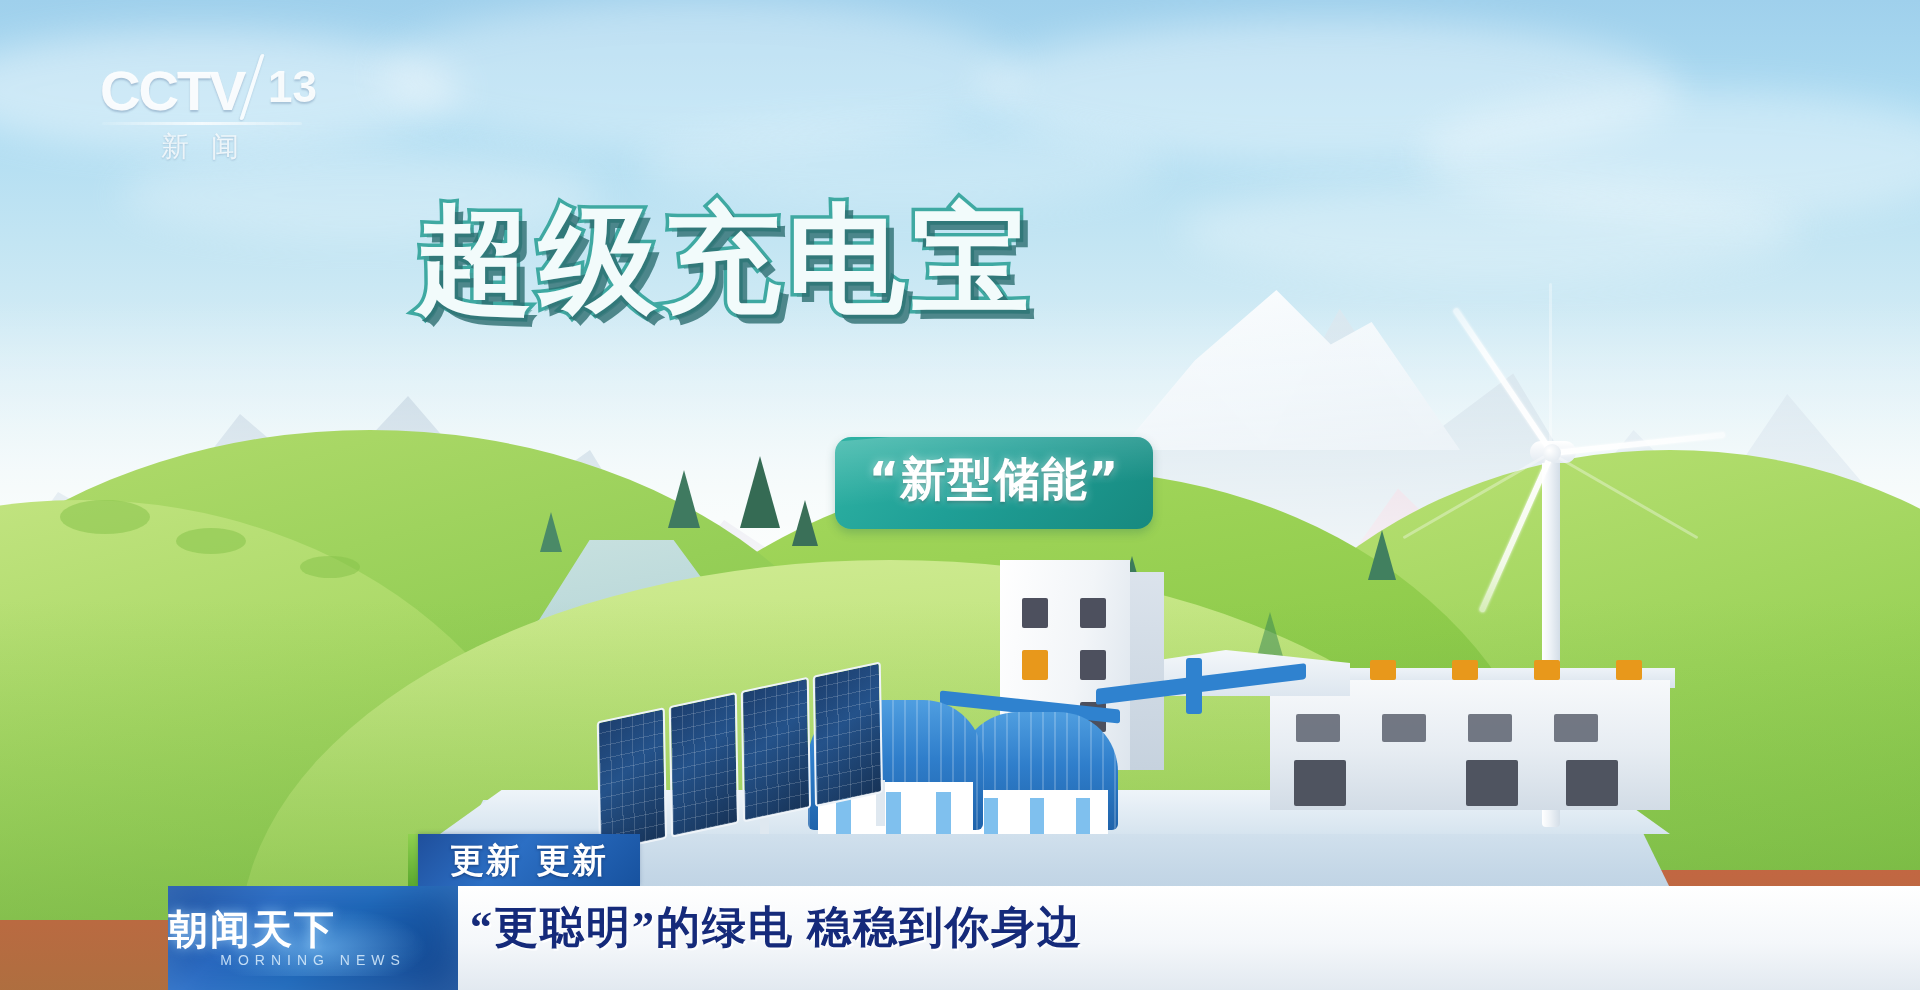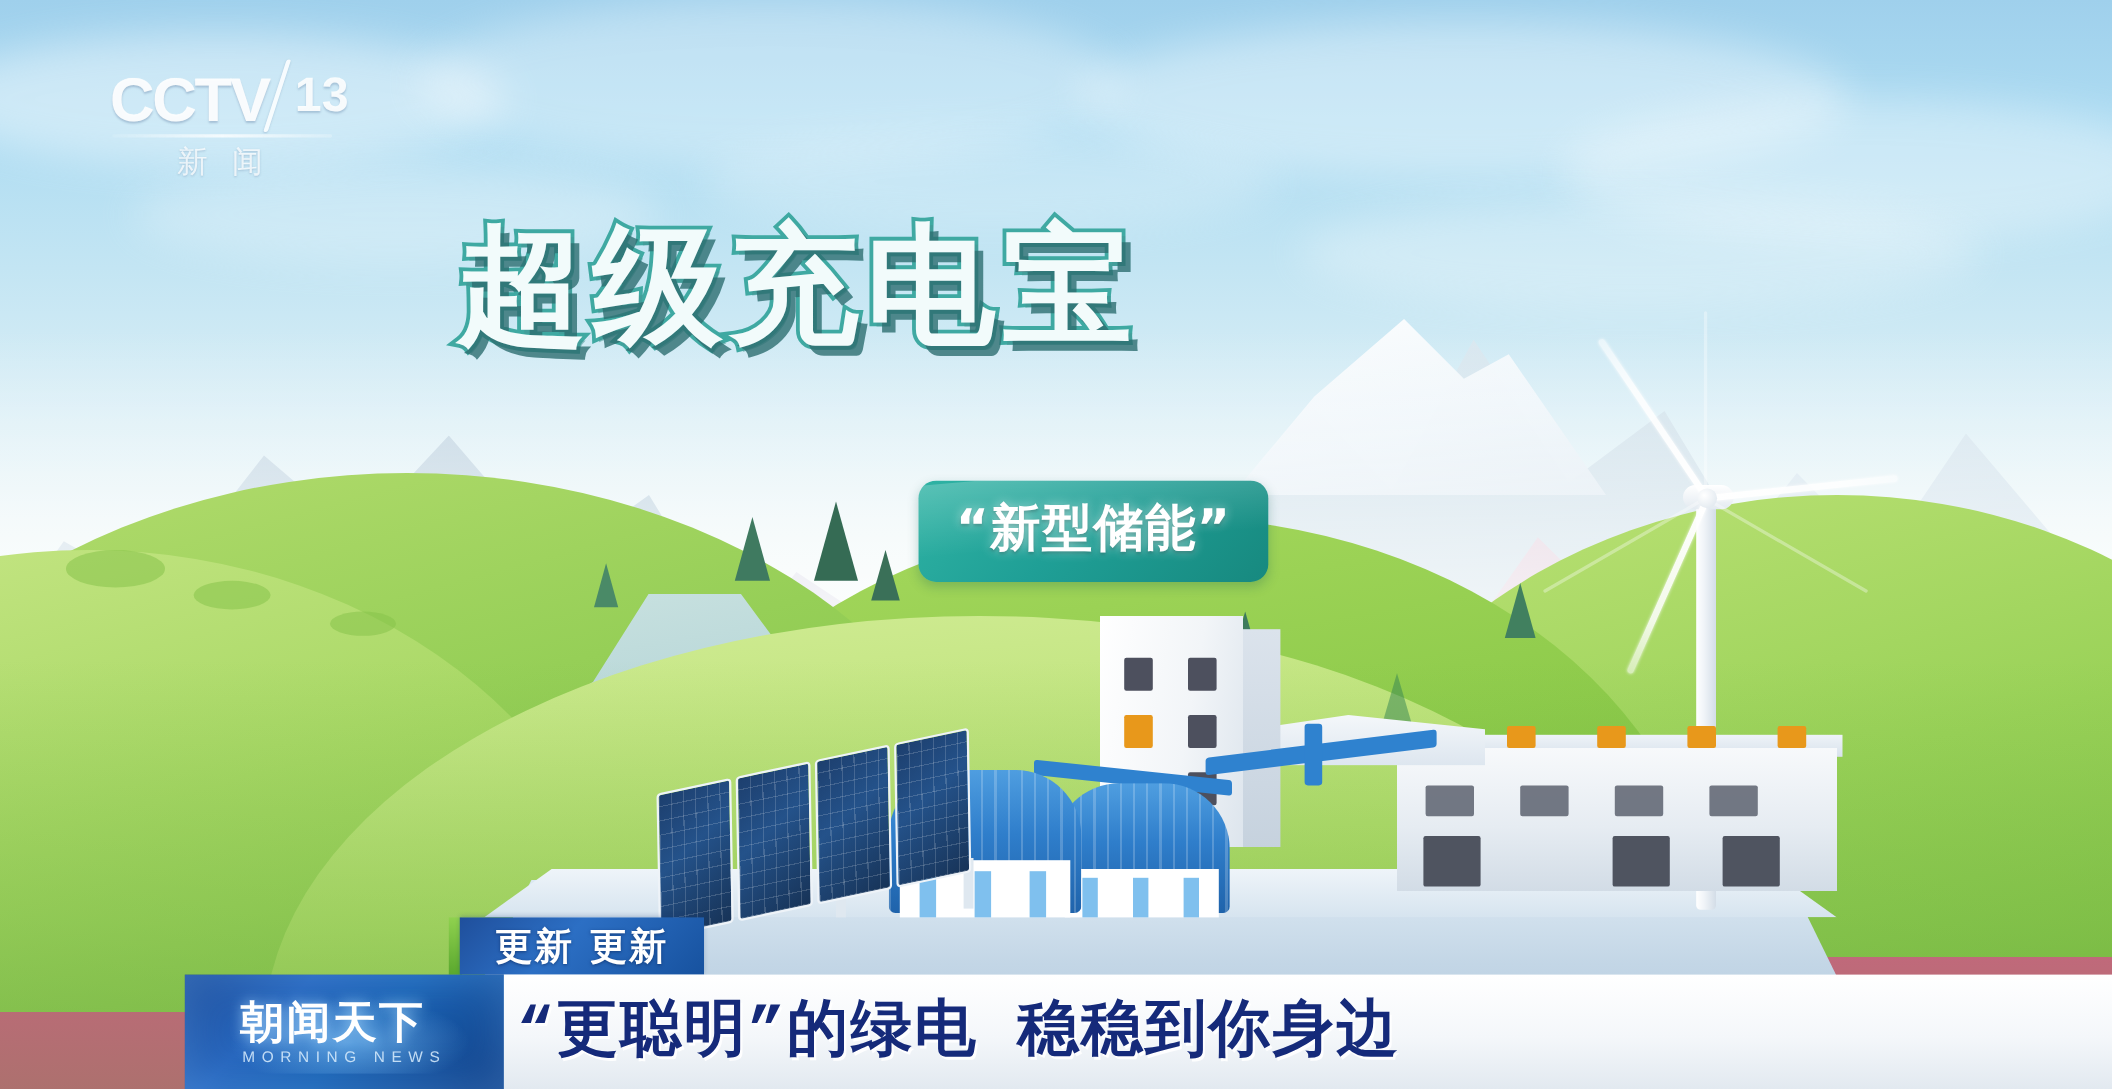--- a/index.html
+++ b/index.html
@@ -1,21 +1,21 @@
 <!DOCTYPE html>
 <html lang="zh"><head>
 <meta charset="utf-8">
 <title>CCTV-13 News Broadcast</title>
 <style>
   html,body{margin:0;padding:0;background:#000;}
   *{box-sizing:border-box;}
   #stage{
     position:relative;width:1920px;height:990px;overflow:hidden;
     font-family:"Liberation Sans","DejaVu Sans",sans-serif;
-    background:#ec4899;
+    background:#ef4444;
   }
 
   
   .sky{position:absolute;left:0;top:0;width:1920px;height:640px;
     background:linear-gradient(180deg,#9fd0ec 0%,#aedcf2 18%,#c3e5f3 38%,#d9eef6 58%,#ecf6f7 76%,#f6fbf8 92%,#ffffff 100%);}
   .cloud{position:absolute;background:rgba(255,255,255,.75);border-radius:50%;filter:blur(18px);}
   .cloud.c1{left:-60px;top:30px;width:520px;height:120px;opacity:.55;}
   .cloud.c2{left:380px;top:0px;width:640px;height:150px;opacity:.42;}
   .cloud.c3{left:980px;top:20px;width:700px;height:140px;opacity:.5;}
   .cloud.c4{left:1420px;top:90px;width:560px;height:130px;opacity:.45;}
@@ -171,32 +171,32 @@
     font-family:"DejaVu Sans","Liberation Sans",sans-serif;
     text-shadow:0 0 10px rgba(255,255,255,.55),0 2px 3px rgba(10,70,66,.45);}
 
   
   .lt{position:absolute;left:0;bottom:0;width:1920px;height:104px;}
   .ltProg{position:absolute;left:168px;bottom:0;width:290px;height:104px;
     background:linear-gradient(135deg,#1f4f9c 0%,#2766bd 30%,#1b63b4 55%,#113f86 100%);
     box-shadow:inset 0 0 40px rgba(120,190,255,.30);overflow:hidden;}
   .ltProgGlow{position:absolute;left:40px;top:20px;width:220px;height:70px;
     background:radial-gradient(ellipse at 50% 60%,rgba(140,205,255,.55),rgba(140,205,255,0) 70%);}
-  .ltProgCn{position:absolute;left:0;top:16px;width:269px;text-align:center;
+  .ltProgCn{position:absolute;left:0;top:16px;width:269px;text-align:left;
     font-size:40px;font-weight:bold;letter-spacing:2px;color:#ffffff;
     font-family:Liberation Mono, monospace;
     text-shadow:0 0 12px rgba(170,220,255,.8);}
   .ltProgEn{position:absolute;left:0;top:66px;width:290px;text-align:center;
     font-size:14px;letter-spacing:6px;color:rgba(214,234,252,.88);
     font-family:"Liberation Sans",sans-serif;}
   .ltBar{position:absolute;left:458px;bottom:0;width:1462px;height:104px;
     background:linear-gradient(180deg,#ffffff 0%,#f4f7fa 55%,#e2e9f0 100%);}
   .ltHead{position:absolute;left:470px;top:12px;
-    font-size:56px;font-weight:bold;letter-spacing:2px;color:#152a7a;
-    font-family:Liberation Mono, monospace;
+    font-size:44px;font-weight:bold;letter-spacing:2px;color:#152a7a;
+    font-family:Liberation Serif, serif;
     text-shadow:2px 2px 0 rgba(255,255,255,.9);white-space:nowrap;}
   .ltTag{position:absolute;left:418px;bottom:104px;width:222px;height:52px;
     background:linear-gradient(135deg,#1f4f9c 0%,#2c6fc4 42%,#17529f 100%);
     box-shadow:0 -1px 4px rgba(20,50,110,.25);}
   .ltTagTxt{position:absolute;left:0;top:4px;width:222px;text-align:center;
     font-size:34px;font-weight:bold;letter-spacing:2px;color:#ffffff;
     font-family:"DejaVu Sans","Liberation Sans",sans-serif;
     text-shadow:0 1px 3px rgba(10,35,85,.6);}
   .ltAccent{position:absolute;left:408px;bottom:104px;width:12px;height:52px;
     background:linear-gradient(180deg,#8fd14f,#5aa82e);}

